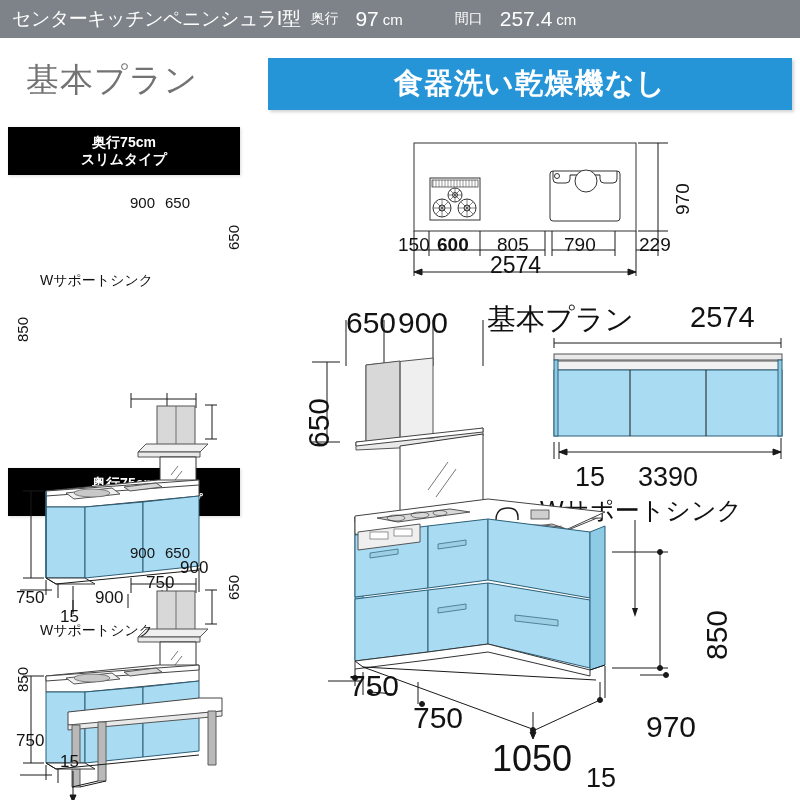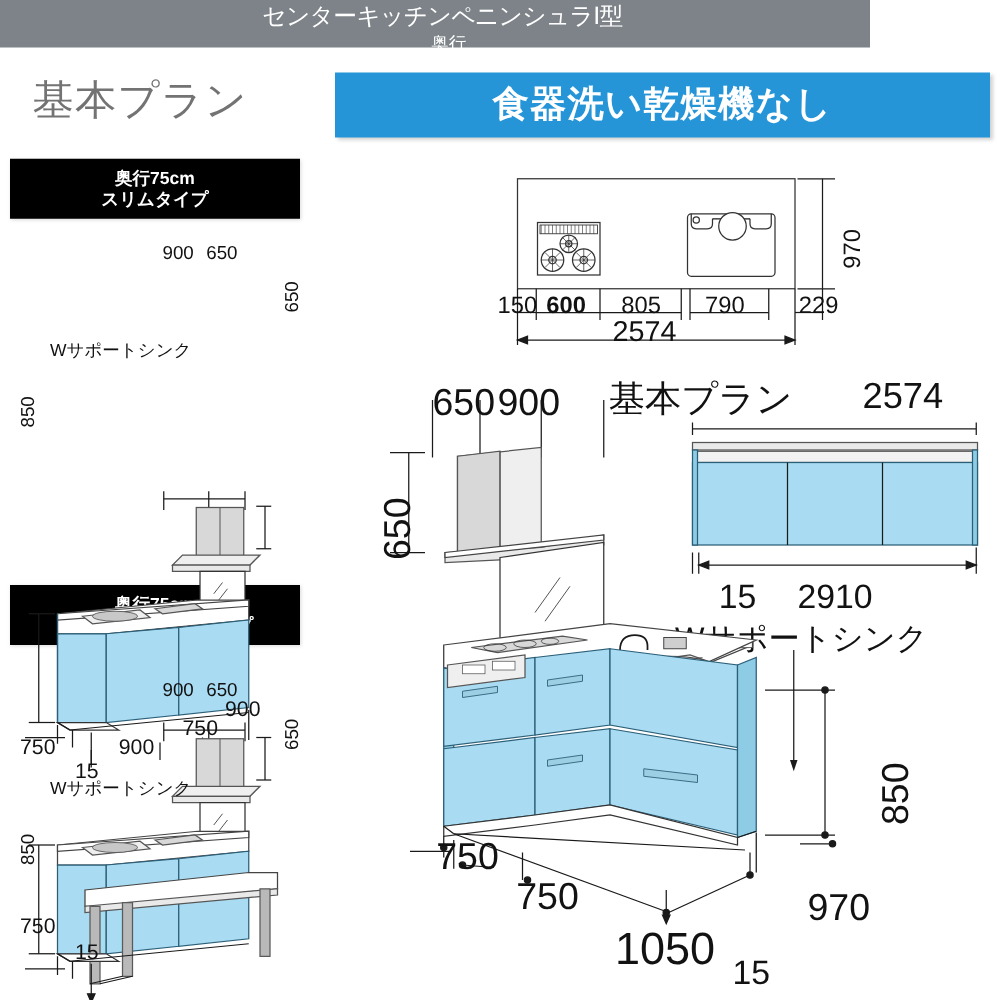--- a/index.html
+++ b/index.html
@@ -15,28 +15,27 @@
     width: 800px;
     height: 800px;
     background: #ffffff;
     overflow: hidden;
   }
 
   
   .header-bar {
     position: absolute;
     left: 0; top: 0;
-    width: 696px; height: 38px;
+    width: 800px; height: 38px;
     background: #7d8388;
     color: #ffffff;
     display: flex;
     align-items: center;
     box-sizing: border-box;
     padding-left: 12px;
-    flex-direction: column;
   }
   .hdr-title {
     font-size: 19px;
     letter-spacing: -0.5px;
     white-space: nowrap;
   }
   .hdr-sub {
     font-size: 14px;
     margin-left: 10px;
     white-space: nowrap;
@@ -459,21 +458,21 @@
       <line x1="9" y1="104" x2="9" y2="121"></line>
       <line x1="14" y1="104" x2="14" y2="121"></line>
       <line x1="236" y1="100" x2="236" y2="121"></line>
       <line x1="14" y1="114" x2="236" y2="114"></line>
       <polygon points="14,114 22,111 22,117" fill="#1a1a1a"></polygon>
       <polygon points="236,114 228,111 228,117" fill="#1a1a1a"></polygon>
     </g>
   </svg>
 
   <div class="dim" style="left:575px; top:462px; font-size:27px;">15</div>
-  <div class="dim" style="left:638px; top:462px; font-size:27px;">2910</div>
+  <div class="dim" style="left:638px; top:462px; font-size:27px;">3390</div>
   <div class="label-jp big" style="left:540px; top:494px;">Wサポートシンク</div>
 
   <svg style="left:600px; top:520px;" width="60" height="120">
     <line class="ln" x1="35" y1="0" x2="35" y2="92"></line>
     <polygon points="32,88 38,88 35,97" fill="#1a1a1a"></polygon>
   </svg>
 
   <svg id="svg-main" style="left:300px; top:320px;" width="470" height="470">
 
     <g class="ln">

